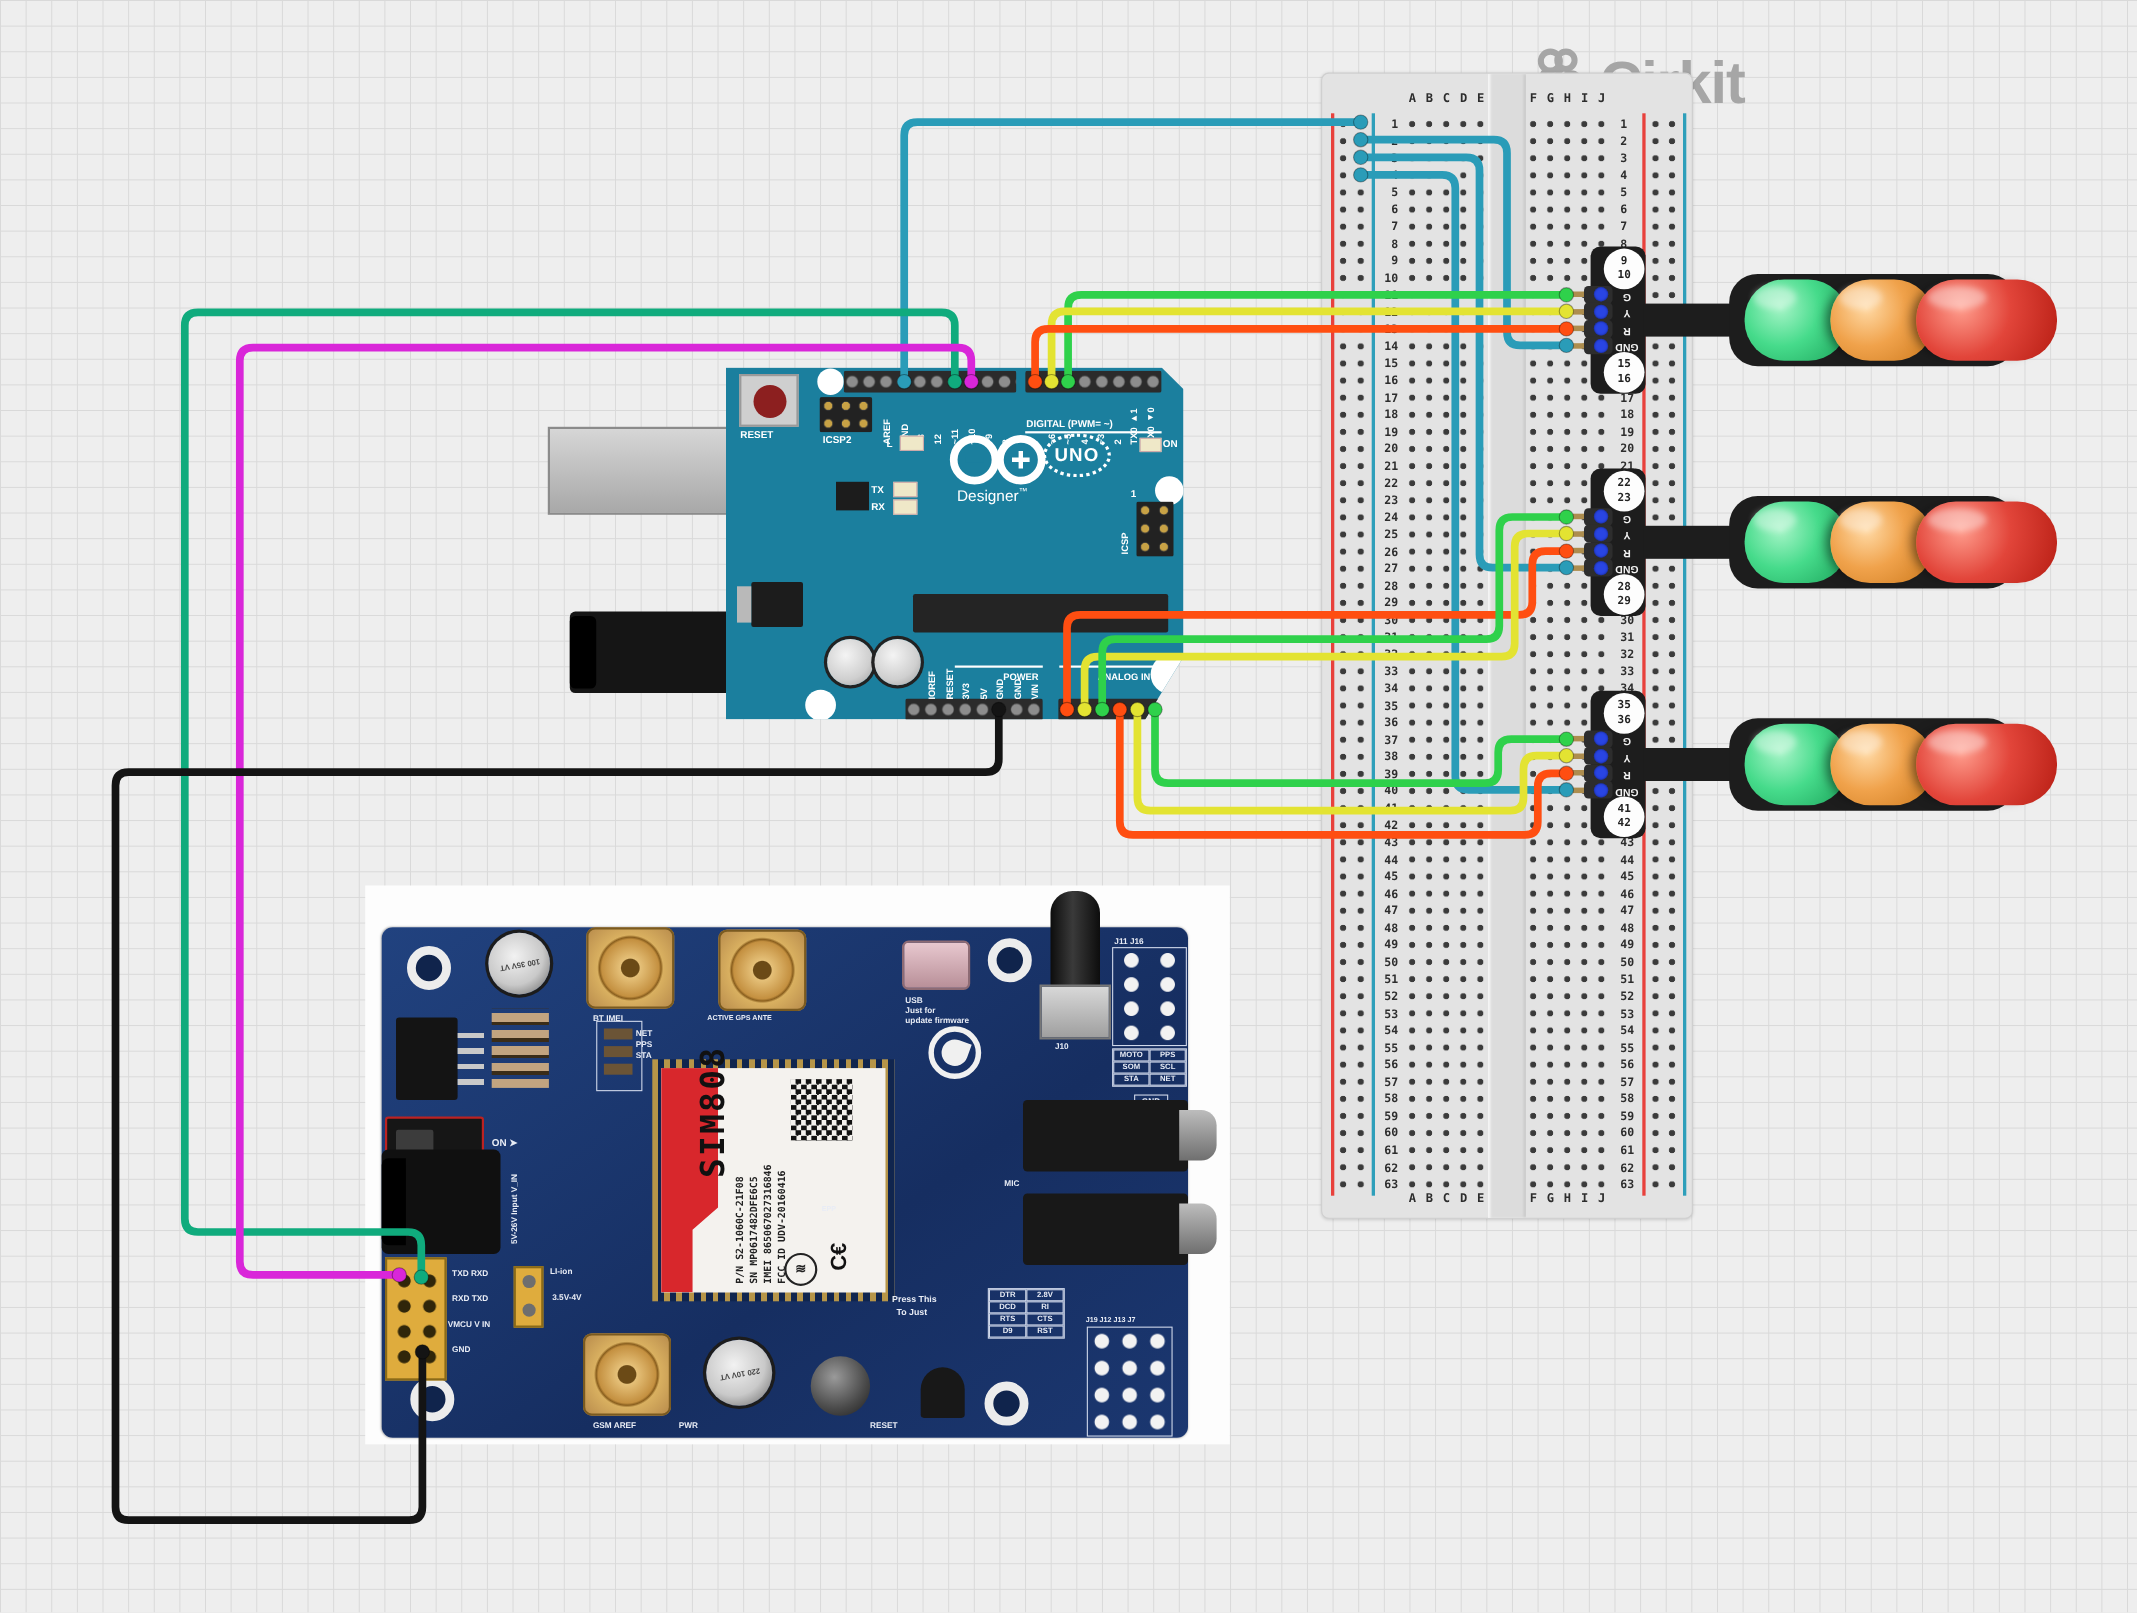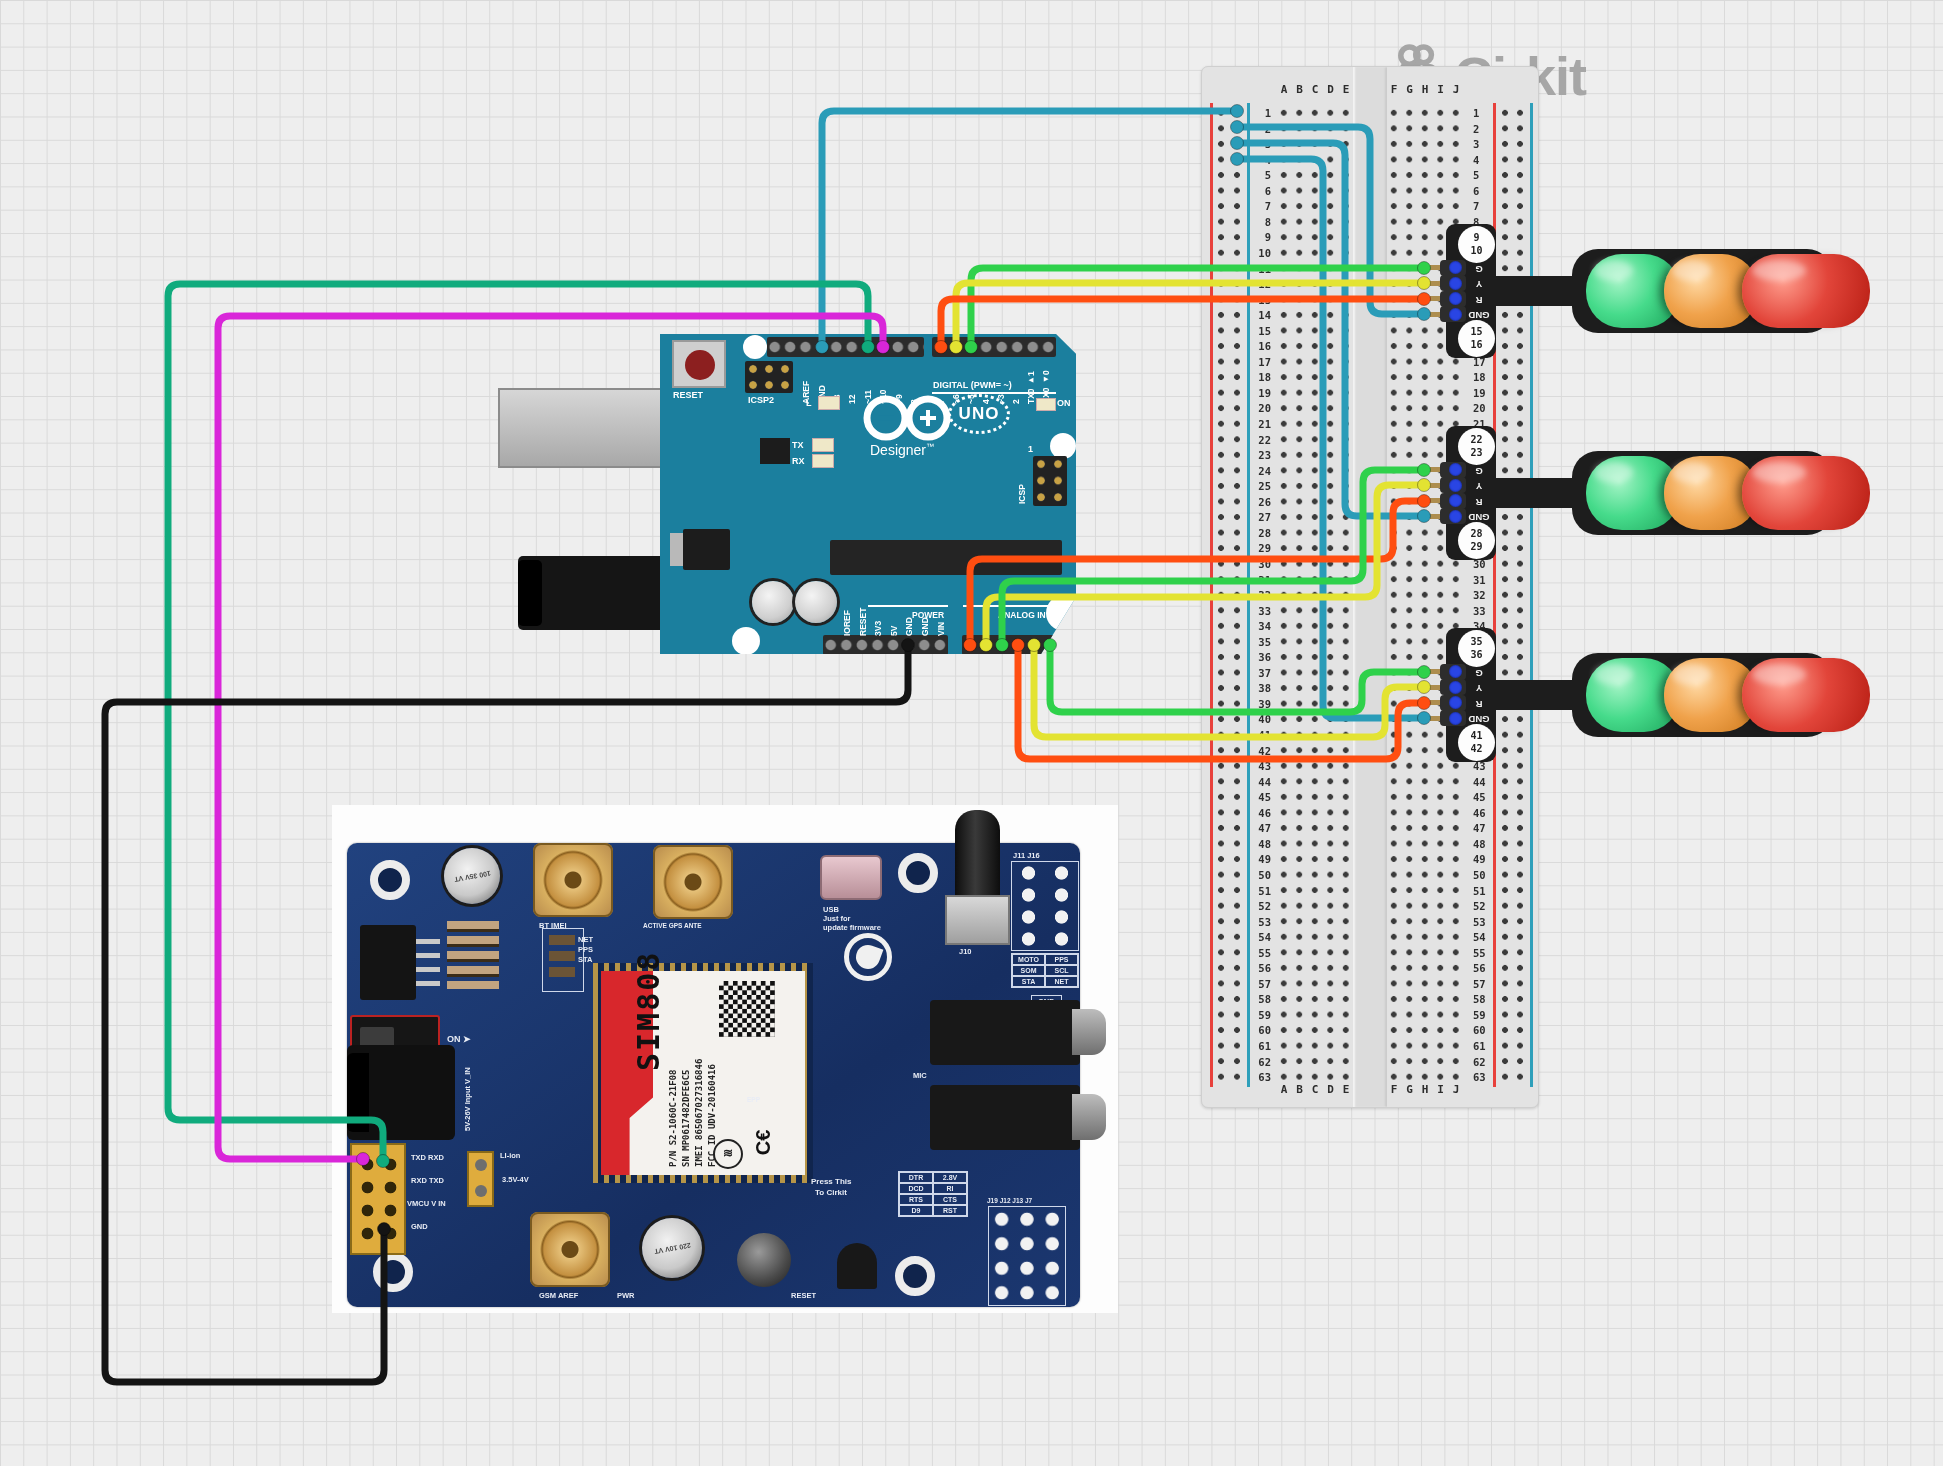--- a/index.html
+++ b/index.html
@@ -552,21 +552,21 @@
       <div class="s-sma" style="left:183px;top:369px;height:75px;"></div>
       <div class="s-txt" style="left:192px;top:448px;">GSM AREF</div>
       <div class="s-txt" style="left:270px;top:448px;">PWR</div>
       <div class="s-cap" style="left:295px;top:375px;width:60px;height:60px;">
           <span>220 10V VT</span>
         </div>
       <div class="abs" style="left:390px;top:390px;width:54px;height:54px;border-radius:50%;background:radial-gradient(circle at 40% 35%,#9a9a9a,#4a4a4a 60%,#1c1c1c);"></div>
       <div class="s-txt" style="left:444px;top:448px;">RESET</div>
       <div class="abs" style="left:490px;top:400px;width:40px;height:46px;background:#181818;border-radius:20px 20px 3px 3px;"></div>
       <div class="s-txt" style="left:464px;top:334px;font-size:8px;">Press This</div>
-      <div class="s-txt" style="left:468px;top:345px;font-size:8px;">To Cirkit</div>
+      <div class="s-txt" style="left:468px;top:345px;font-size:8px;">To Just</div>
       <div class="s-txt" style="left:400px;top:252px;font-size:6.5px;">EPP</div>
 
       <div class="s-table" style="left:551px;top:328px;width:68px;">
         <span>DTR</span>
           <span>2.8V</span>
         <span>DCD</span>
           <span>RI</span>
         <span>RTS</span>
           <span>CTS</span>
         <span>D9</span>

